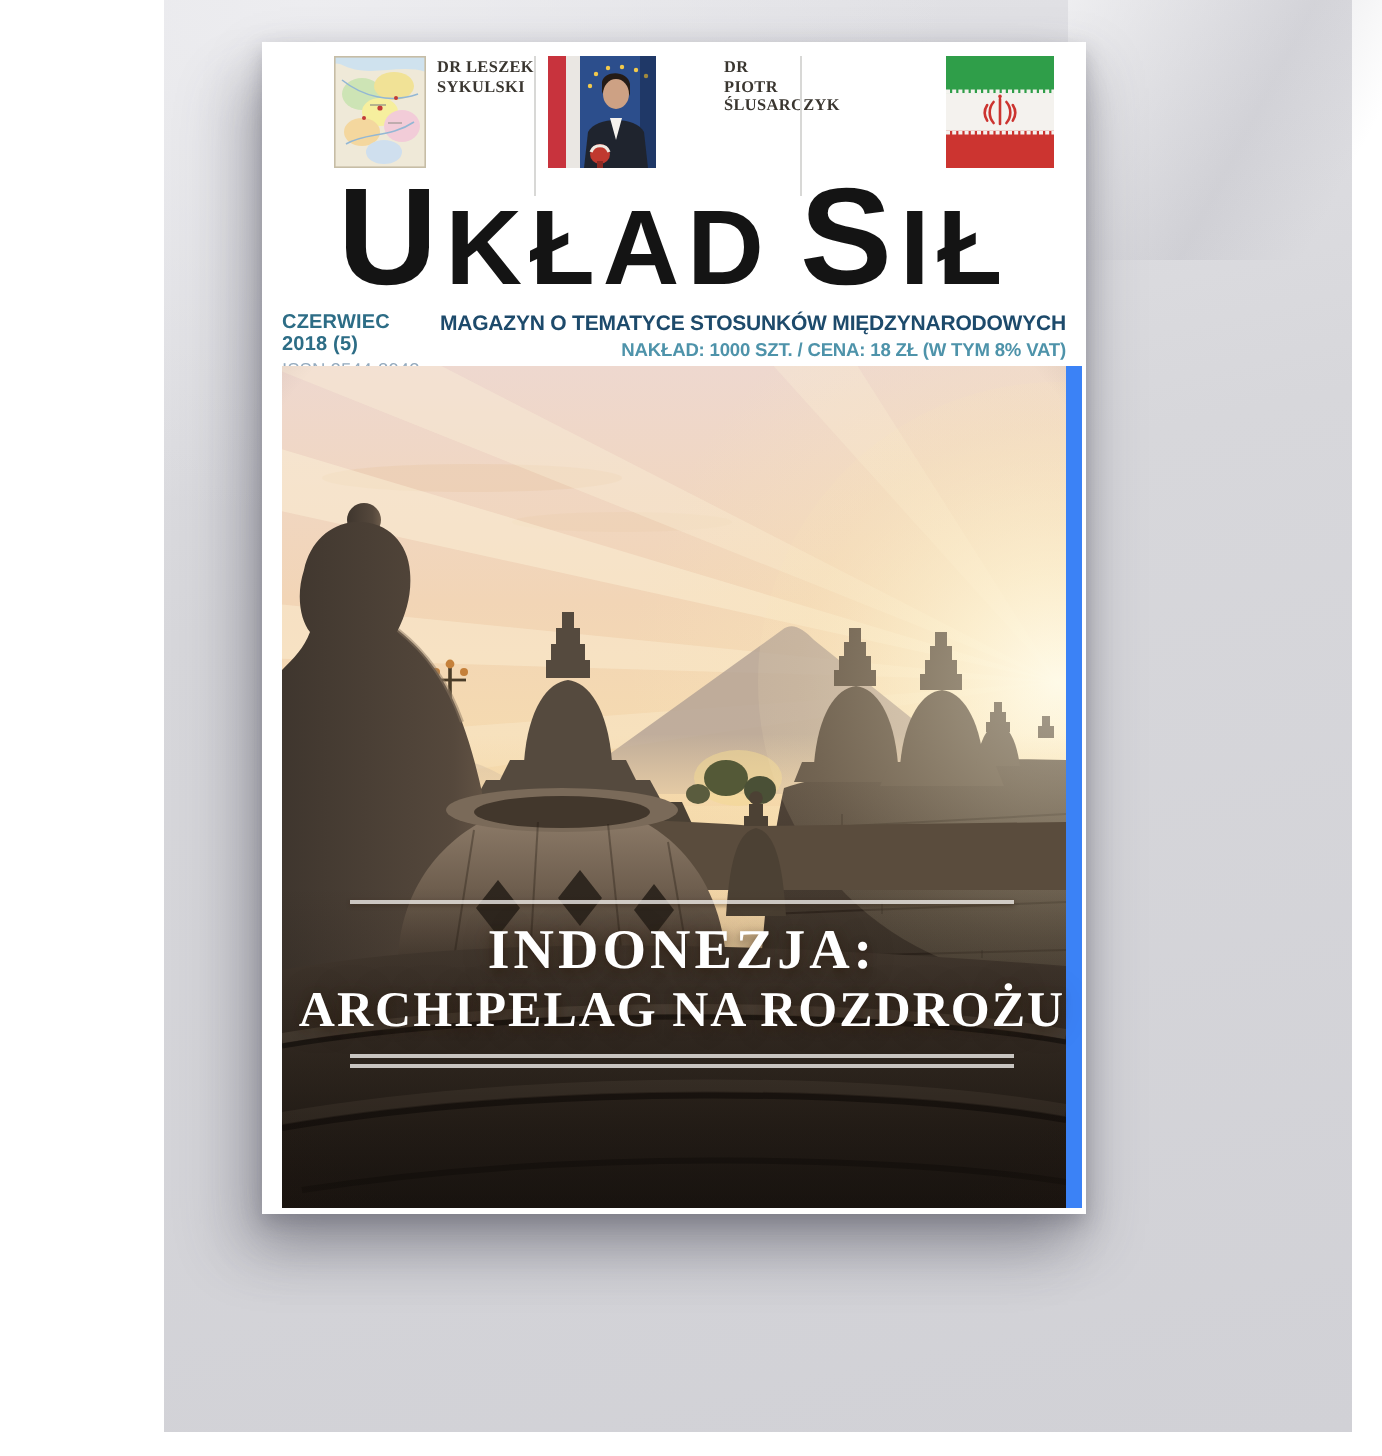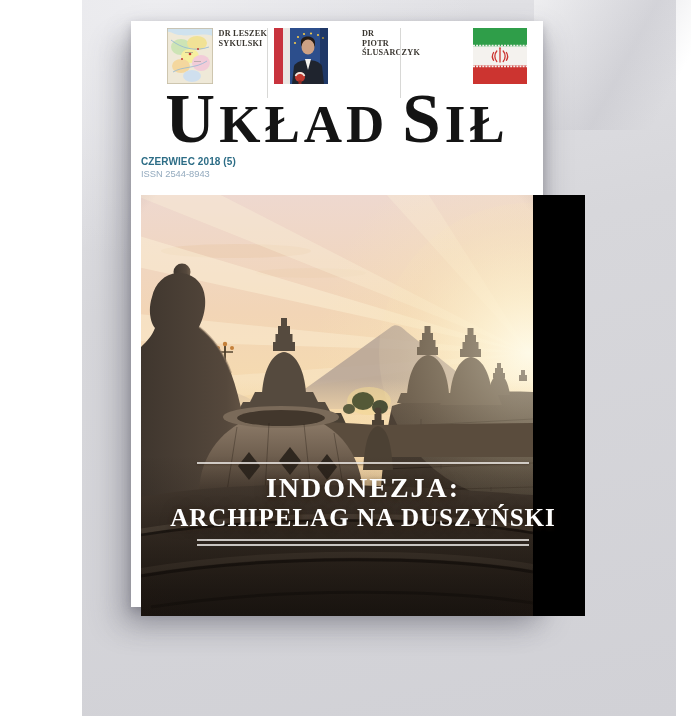--- a/index.html
+++ b/index.html
@@ -27,36 +27,36 @@
   .teaser + .teaser{border-left:1px solid #d8d8d6;padding-left:6px;gap:28px;}
   .thumb{flex:0 0 auto;margin-right:6px;}
   .thumb svg{display:block;}
   .ttext{min-width:0;padding-top:1px;}
   .ttext h3{margin:0 0 2px 0;font-family:"Liberation Serif",serif;font-weight:bold;
     font-size:8.2px;line-height:9.5px;letter-spacing:.2px;color:#3a3630;white-space:pre-line;}
   .ttext p{margin:0;font-style:italic;font-size:7.3px;line-height:9.3px;color:#9b948b;white-space:pre-line;}
 
   
   .masthead{position:absolute;left:0;top:62px;width:100%;margin:0;text-align:center;
-    font-family:Liberation Serif, serif;font-weight:bold;color:#141414;line-height:72px;height:72px;
+    font-family:Liberation Sans, sans-serif;font-weight:bold;color:#141414;line-height:72px;height:72px;
     letter-spacing:4px;white-space:nowrap;}
   .mast-lg{font-size:69px;}
   .mast-sm{font-size:53px;}
   .mast-gap{display:inline-block;width:14px;}
 
   
   .infobar{position:absolute;left:10px;top:135px;width:392px;display:flex;justify-content:space-between;align-items:flex-start;}
   .issue{font-size:10px;font-weight:bold;color:#2d6d86;letter-spacing:.1px;}
   .issn{margin-top:2px;font-size:9.3px;color:#93aabe;}
   .ibright{text-align:right;white-space:nowrap;}
   .tagline{font-size:10.5px;font-weight:bold;color:#1d4a6b;letter-spacing:-0.1px;}
   .circul{margin-top:2px;font-size:9.3px;font-weight:bold;color:#4e93aa;letter-spacing:-0.1px;}
 
   
-  .photo{position:absolute;left:10px;top:174px;width:444px;height:421px;overflow:hidden;background:#000000;}
+  .photo{position:absolute;left:10px;top:162px;width:400px;height:421px;overflow:hidden;background:#3b82f6;}
   .photo > svg{position:absolute;left:0;top:0;}
 
   
   .story{position:absolute;left:0;top:267px;width:100%;text-align:center;color:#fff;}
   .rule{width:332px;height:2px;margin:0 auto;background:rgba(236,233,229,.8);box-shadow:0 1px 2px rgba(55,35,20,.45);}
   .story h2{margin:0;font-family:"Liberation Serif",serif;font-weight:bold;color:#ffffff;
     text-shadow:0 2px 5px rgba(45,28,15,.65), 0 0 14px rgba(45,28,15,.35);}
   .line1{margin-top:9px !important;font-size:28px;line-height:30px;letter-spacing:2px;}
   .line2{margin-top:1px !important;font-size:25px;line-height:28px;letter-spacing:1px;}
   .story .author{margin-top:5px;font-size:14.5px;letter-spacing:3px;color:rgba(255,255,255,.86);
@@ -153,20 +153,22 @@
     </div>
 
     <h1 class="masthead" aria-label="UKŁAD SIŁ"><span class="mast-lg">U</span><span class="mast-sm">KŁAD</span><span class="mast-gap"></span><span class="mast-lg">S</span><span class="mast-sm">IŁ</span></h1>
 
     <div class="infobar">
       <div class="ibleft">
         <div class="issue">CZERWIEC 2018 (5)</div>
         <div class="issn">ISSN 2544-8943</div>
       </div>
       <div class="ibright">
+        <div class="tagline">MAGAZYN O TEMATYCE STOSUNKÓW MIĘDZYNARODOWYCH</div>
+        <div class="circul">NAKŁAD: 1000 SZT. / CENA: 18 ZŁ (W TYM 8% VAT)</div>
       </div>
     </div>
 
     <div class="photo">
       <svg width="392" height="421" viewBox="0 0 392 421">
         <defs>
           <linearGradient id="sky" x1="0" y1="0" x2="0" y2="1">
             <stop offset="0" stop-color="#eed8cf"></stop>
               <stop offset="0.28" stop-color="#f2d5b6"></stop>
             <stop offset="0.5" stop-color="#f6dcae"></stop>
@@ -338,19 +340,19 @@
           <path d="M10 412 C140 392 300 394 392 408" stroke="rgba(10,7,5,0.5)" stroke-width="3" fill="none"></path>
         </g>
 
         <rect x="0" y="260" width="392" height="161" fill="url(#bottomShade)"></rect>
         <rect width="392" height="421" fill="url(#vign)"></rect>
       </svg>
 
       <div class="story">
         <div class="rule"></div>
         <h2 class="line1">INDONEZJA:</h2>
-        <h2 class="line2">ARCHIPELAG NA DUSZYŃSKI</h2>
+        <h2 class="line2">ARCHIPELAG NA ROZDROŻU</h2>
         <div class="rule-double"></div>
       </div>
     </div>
 
   </div>
 </div>
 
 </body></html>

